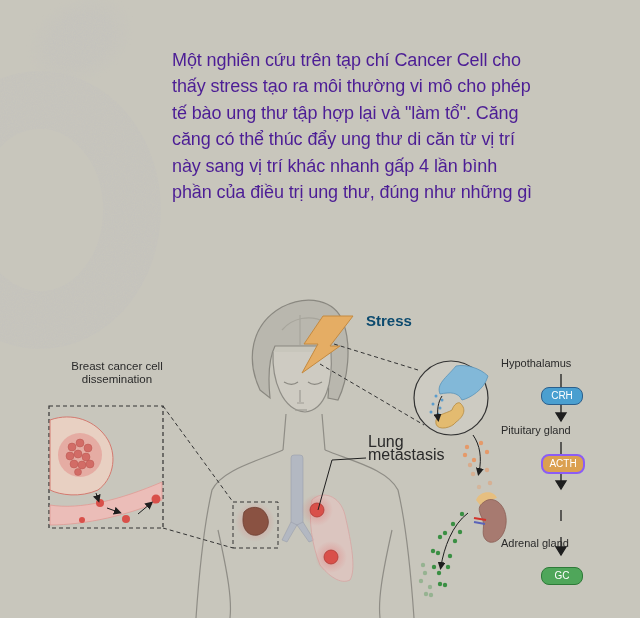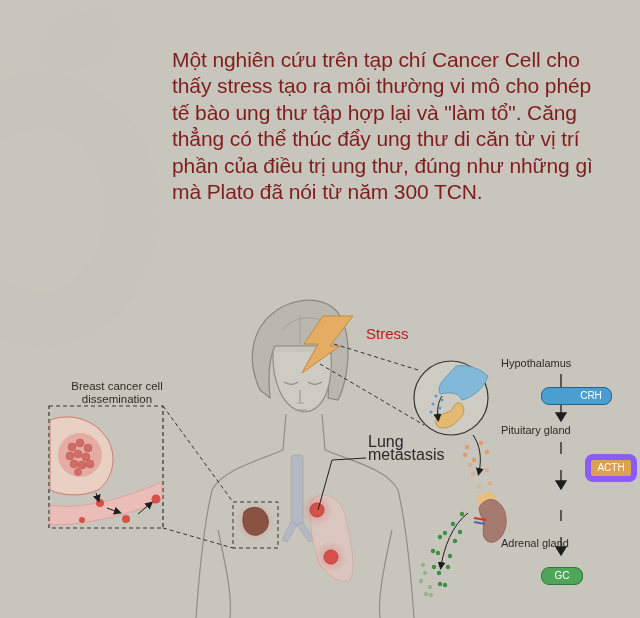--- a/index.html
+++ b/index.html
@@ -1,21 +1,21 @@
 <!DOCTYPE html>
 <html><head>
 <meta charset="utf-8">
 <style>
   html, body { margin:0; padding:0; }
   body { width:640px; height:618px; background:#c8c6bc; overflow:hidden; position:relative; font-family:"Liberation Sans", sans-serif; }
   .canvas { position:absolute; left:0; top:0; width:640px; height:618px; }
-  .para { position:absolute; left:172px; top:47px; width:460px; font-size:21px; line-height:26.4px; color:#7f1d1d; letter-spacing:-0.1px; }
+  .para { position:absolute; left:172px; top:47px; width:460px; font-size:18px; line-height:26.4px; color:#4c1d95; letter-spacing:-0.1px; }
   .lbl { position:absolute; color:#2a2a2a; font-family:"Liberation Sans", sans-serif; }
-  .stress { left:366px; top:325px; font-size:15px; font-weight:normal; color:#b91c1c; }
-  .breast { left:52px; top:380px; width:130px; text-align:center; font-size:11.5px; line-height:13px; }
+  .stress { left:366px; top:312px; font-size:15px; font-weight:bold; color:#0c4a6e; }
+  .breast { left:52px; top:360px; width:130px; text-align:center; font-size:11.5px; line-height:13px; }
   .lung { left:368px; top:436px; font-size:16px; line-height:12.5px; }
   .axis-lbl { position:absolute; font-size:11px; color:#2a2a2a; width:120px; }
   .pill { position:absolute; width:40px; height:16px; border-radius:8px; font-size:10px; line-height:16px; text-align:center; color:#fff; }
 </style>
 </head>
 <body>
 
 <div class="canvas">
 
   <svg width="640" height="618" style="position:absolute;left:0;top:0">
@@ -34,23 +34,23 @@
     <g filter="url(#grain)">
       <ellipse cx="80" cy="40" rx="58" ry="42" fill="url(#bl1)" transform="rotate(-30 80 40)"></ellipse>
       <ellipse cx="40" cy="210" rx="92" ry="110" fill="none" stroke="#000" stroke-width="58" stroke-opacity="0.85"></ellipse>
     </g>
   </svg>
 
   <div class="para">
     <div>Một nghiên cứu trên tạp chí Cancer Cell cho</div>
     <div>thấy stress tạo ra môi thường vi mô cho phép</div>
     <div>tế bào ung thư tập hợp lại và "làm tổ". Căng</div>
-    <div>thẳng có thể thúc đẩy ung thư di căn từ vị trí</div>
+    <div>căng có thể thúc đẩy ung thư di căn từ vị trí</div>
+    <div>này sang vị trí khác nhanh gấp 4 lần bình</div>
     <div>phần của điều trị ung thư, đúng như những gì</div>
-    <div>mà Plato đã nói từ năm 300 TCN.</div>
   </div>
 
   <svg width="640" height="618" style="position:absolute;left:0;top:0">
     <defs>
       <radialGradient id="glow" cx="50%" cy="50%" r="50%">
         <stop offset="0%" stop-color="#e06060" stop-opacity="0.45"></stop>
         <stop offset="100%" stop-color="#e06060" stop-opacity="0"></stop>
       </radialGradient>
       <marker id="arr" markerWidth="8" markerHeight="8" refX="4" refY="4" orient="auto">
         <path d="M0,0 L8,4 L0,8 Z" fill="#1e1e1e"></path>
@@ -212,21 +212,21 @@
   <div class="lbl breast">
     <div>Breast cancer cell</div>
     <div>dissemination</div>
   </div>
   <div class="lbl lung">
     <div>Lung</div>
     <div>metastasis</div>
   </div>
 
   <div class="axis-lbl" style="left:501px;top:357px;">Hypothalamus</div>
-  <div class="pill" style="left:541px;top:387px;background:#4a9fd0;border:1px solid #2c5f8c;padding-left:29px;">CRH</div>
+  <div class="pill" style="left:541px;top:387px;background:#4a9fd0;border:1px solid #2c5f8c;">CRH</div>
 
   <div class="axis-lbl" style="left:501px;top:424px;">Pituitary gland</div>
-  <div class="pill" style="left:541px;top:454px;background:#dba050;border:6px solid #8b5cf6;margin-left:44px;">ACTH</div>
+  <div class="pill" style="left:541px;top:454px;background:#dba050;border:2px solid #8b5cf6;">ACTH</div>
 
   <div class="axis-lbl" style="left:501px;top:492px;margin-top:45px;">Adrenal gland</div>
   <div class="pill" style="left:541px;top:521px;background:#4fa65a;border:1px solid #2e7a38;margin-top:46px;">GC</div>
 
 </div>
 
 </body></html>

